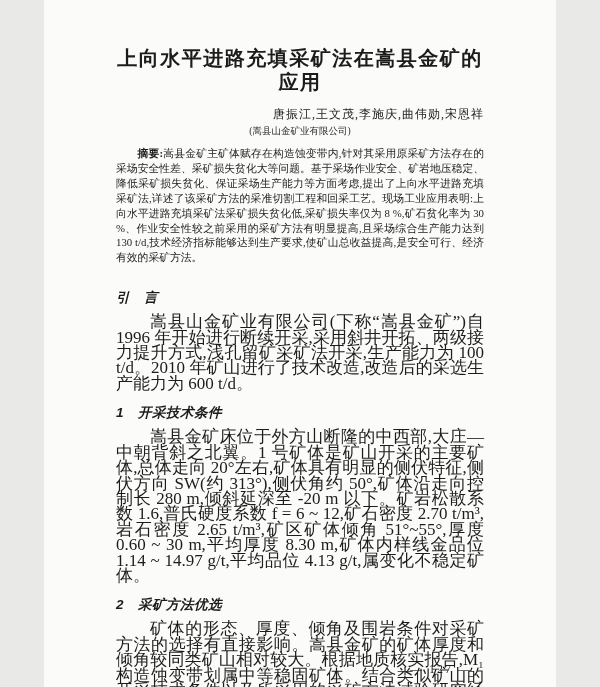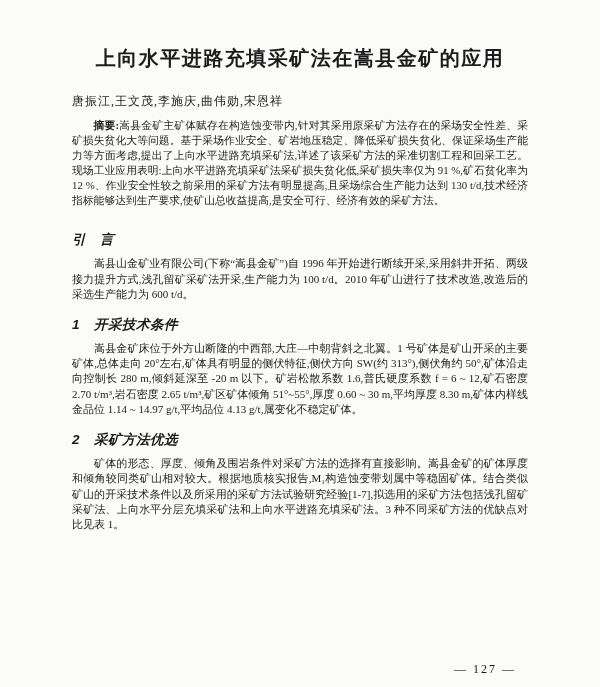--- a/index.html
+++ b/index.html
@@ -1,38 +1,38 @@
 <!DOCTYPE html>
 <html lang="zh"><head>
 <meta charset="utf-8">
 <style>
   html,body{margin:0;padding:0;}
   body{background:#e9e9e7;}
   .page{
     position:relative;
-    width:600px;height:687px;
+    width:512px;height:687px;
     margin:0 auto;
     background:#fbfbf9;
     color:#1c1c1c;
     font-family:"Liberation Serif","DejaVu Serif",serif;
     overflow:hidden;
     box-sizing:border-box;
     padding:46px 72px 0 72px;
   }
   .title{
     margin:0;
     font-size:20px;
     font-weight:bold;
     text-align:center;
     letter-spacing:1.5px;
     line-height:24px;
   }
   .authors{
-    margin-top:24px;
-    text-align:left;
+    margin-top:13px;
+    text-align:right;
     font-size:12px;
     letter-spacing:1px;
     line-height:15px;
   }
   .affiliation{
     margin-top:3px;
     text-align:center;
     font-size:9.5px;
     line-height:12px;
     color:#2a2a2a;
@@ -56,21 +56,21 @@
     font-size:13.5px;
     font-weight:bold;
     line-height:17px;
     font-family:"Liberation Sans","DejaVu Sans",sans-serif;
     letter-spacing:0.5px;
     font-style:italic;
   }
   .sec-heading.numbered{margin-top:13px;}
   .body-para{
     margin:0;
-    font-size:11px;
+    font-size:17px;
     line-height:15.4px;
     text-align:justify;
     text-indent:2em;
   }
   .footer-pageno{
     position:absolute;
     right:84px;
     bottom:10px;
     font-size:12px;
     letter-spacing:2px;
@@ -80,22 +80,23 @@
 </style>
 </head>
 <body>
 
 <div class="page">
 
   <h1 class="title">上向水平进路充填采矿法在嵩县金矿的应用</h1>
 
   <div class="authors">唐振江,王文茂,李施庆,曲伟勋,宋恩祥</div>
 
+  <div class="affiliation">(嵩县山金矿业有限公司)</div>
 
-  <p class="abstract"><b>摘要:</b><span>嵩县金矿主矿体赋存在构造蚀变带内,针对其采用原采矿方法存在的采场安全性差、采矿损失贫化大等问题。基于采场作业安全、矿岩地压稳定、降低采矿损失贫化、保证采场生产能力等方面考虑,提出了上向水平进路充填采矿法,详述了该采矿方法的采准切割工程和回采工艺。现场工业应用表明:上向水平进路充填采矿法采矿损失贫化低,采矿损失率仅为 91 %,矿石贫化率为 12 %、作业安全性较之前采用的采矿方法有明显提高,且采场综合生产能力达到 130 t/d,技术经济指标能够达到生产要求,使矿山总收益提高,是安全可行、经济有效的采矿方法。</span></p>
+  <p class="abstract"><b>摘要:</b><span>嵩县金矿主矿体赋存在构造蚀变带内,针对其采用原采矿方法存在的采场安全性差、采矿损失贫化大等问题。基于采场作业安全、矿岩地压稳定、降低采矿损失贫化、保证采场生产能力等方面考虑,提出了上向水平进路充填采矿法,详述了该采矿方法的采准切割工程和回采工艺。现场工业应用表明:上向水平进路充填采矿法采矿损失贫化低,采矿损失率仅为 8 %,矿石贫化率为 30 %、作业安全性较之前采用的采矿方法有明显提高,且采场综合生产能力达到 130 t/d,技术经济指标能够达到生产要求,使矿山总收益提高,是安全可行、经济有效的采矿方法。</span></p>
 
 
   <h2 class="sec-heading">引　言</h2>
   <p class="body-para">嵩县山金矿业有限公司(下称“嵩县金矿”)自 1996 年开始进行断续开采,采用斜井开拓、两级接力提升方式,浅孔留矿采矿法开采,生产能力为 100 t/d。2010 年矿山进行了技术改造,改造后的采选生产能力为 600 t/d。</p>
 
   <h2 class="sec-heading numbered">1　开采技术条件</h2>
   <p class="body-para">嵩县金矿床位于外方山断隆的中西部,大庄—中朝背斜之北翼。1 号矿体是矿山开采的主要矿体,总体走向 20°左右,矿体具有明显的侧伏特征,侧伏方向 SW(约 313°),侧伏角约 50°,矿体沿走向控制长 280 m,倾斜延深至 -20 m 以下。矿岩松散系数 1.6,普氏硬度系数 f = 6 ~ 12,矿石密度 2.70 t/m³,岩石密度 2.65 t/m³,矿区矿体倾角 51°~55°,厚度 0.60 ~ 30 m,平均厚度 8.30 m,矿体内样线金品位 1.14 ~ 14.97 g/t,平均品位 4.13 g/t,属变化不稳定矿体。</p>
 
   <h2 class="sec-heading numbered">2　采矿方法优选</h2>
   <p class="body-para">矿体的形态、厚度、倾角及围岩条件对采矿方法的选择有直接影响。嵩县金矿的矿体厚度和倾角较同类矿山相对较大。根据地质核实报告,M₁构造蚀变带划属中等稳固矿体。结合类似矿山的开采技术条件以及所采用的采矿方法试验研究经验[1-7],拟选用的采矿方法包括浅孔留矿采矿法、上向水平分层充填采矿法和上向水平进路充填采矿法。3 种不同采矿方法的优缺点对比见表 1。</p>

